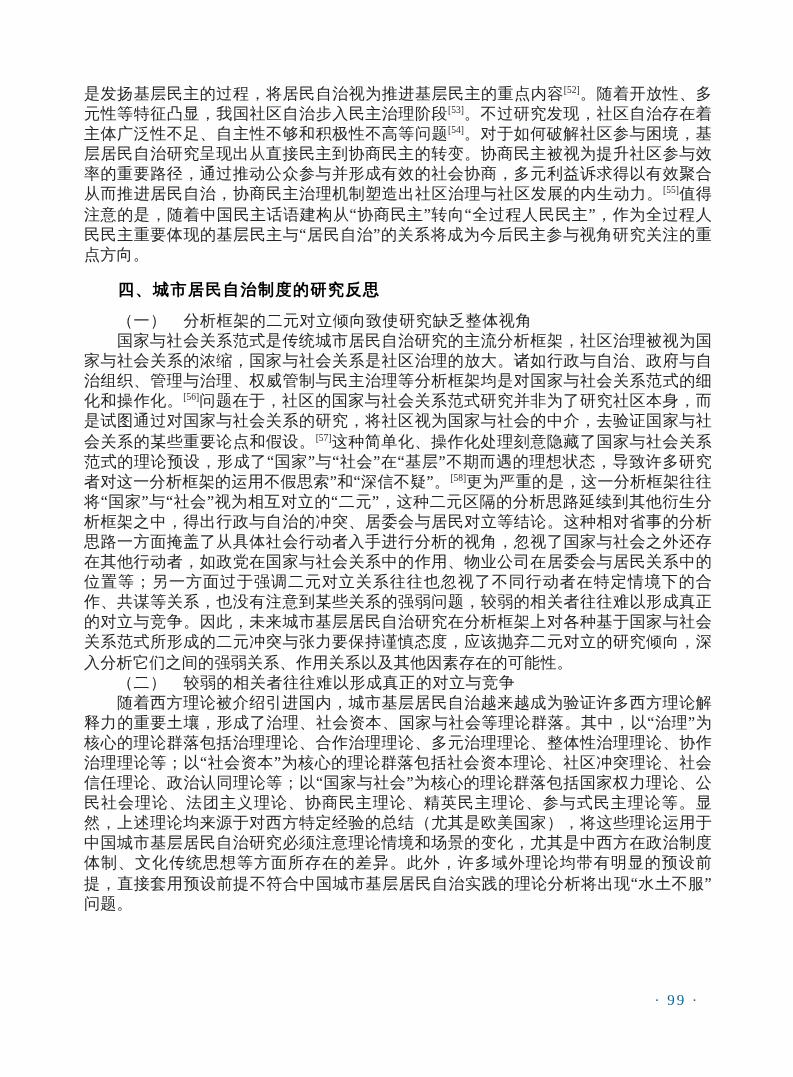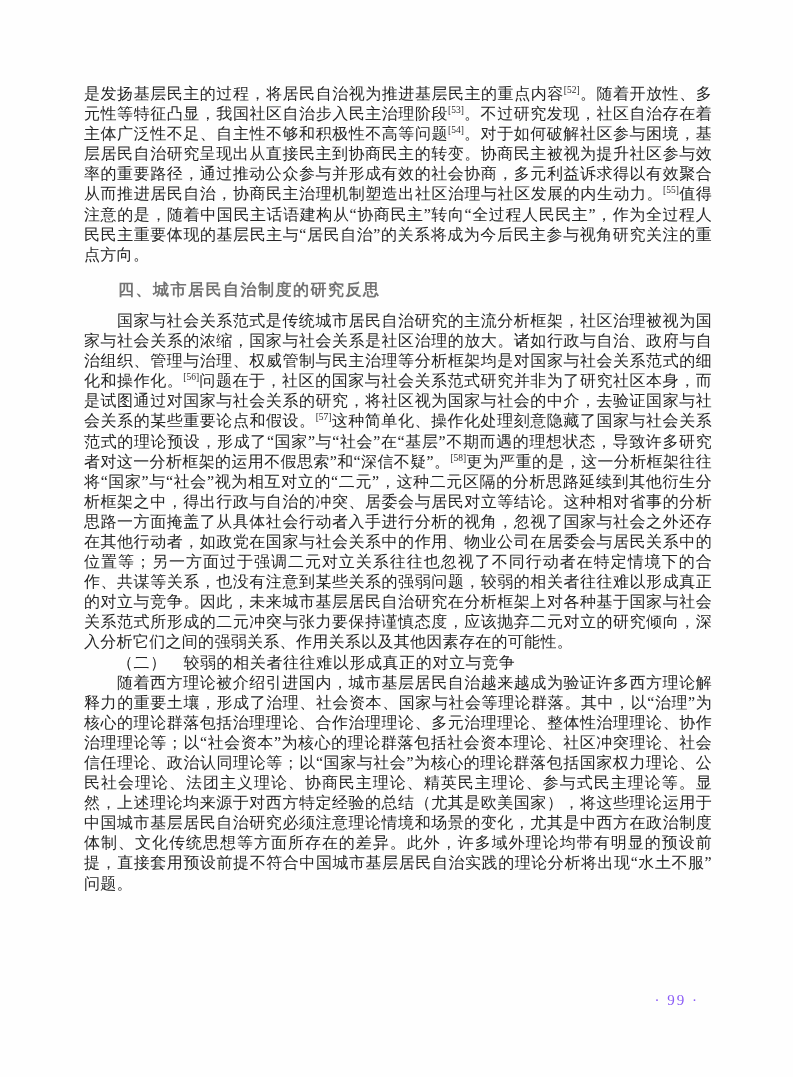--- a/index.html
+++ b/index.html
@@ -34,46 +34,47 @@
   }
   .indent {
     text-indent: 33px;
   }
   h2.heading {
     font-size: 16px;
     font-weight: 700;
     margin: 15px 0 11px 0;
     text-indent: 34px;
     letter-spacing: 1.5px;
-    color: #737373;
+    color: #000000;
   }
   .subheading {
     letter-spacing: 0.6px;
   }
   sup.ref {
     font-size: 9.5px;
     letter-spacing: 0;
     line-height: 0;
     vertical-align: 6px;
     white-space: nowrap;
   }
   .pagenum {
     position: absolute;
     top: 992px;
     right: 94px;
     font-size: 15px;
     letter-spacing: 2px;
-    color: #8b5cf6;
+    color: #0369a1;
   }
 </style>
 </head>
 <body>
 
 <div class="page">
   <main id="doc" class="textblock">
       <p class="para"><span>是发扬基层民主的过程，将居民自治视为推进基层民主的重点内容</span><sup class="ref">[52]</sup><span>。随着开放性、多元性等特征凸显，我国社区自治步入民主治理阶段</span><sup class="ref">[53]</sup><span>。不过研究发现，社区自治存在着主体广泛性不足、自主性不够和积极性不高等问题</span><sup class="ref">[54]</sup><span>。对于如何破解社区参与困境，基层居民自治研究呈现出从直接民主到协商民主的转变。协商民主被视为提升社区参与效率的重要路径，通过推动公众参与并形成有效的社会协商，多元利益诉求得以有效聚合从而推进居民自治，协商民主治理机制塑造出社区治理与社区发展的内生动力。</span><sup class="ref">[55]</sup><span>值得注意的是，随着中国民主话语建构从“协商民主”转向“全过程人民民主”，作为全过程人民民主重要体现的基层民主与“居民自治”的关系将成为今后民主参与视角研究关注的重点方向。</span></p>
       <h2 class="heading"><span>四、城市居民自治制度的研究反思</span></h2>
+      <div class="para indent subheading"><span>（一）　分析框架的二元对立倾向致使研究缺乏整体视角</span></div>
       <p class="para indent"><span>国家与社会关系范式是传统城市居民自治研究的主流分析框架，社区治理被视为国家与社会关系的浓缩，国家与社会关系是社区治理的放大。诸如行政与自治、政府与自治组织、管理与治理、权威管制与民主治理等分析框架均是对国家与社会关系范式的细化和操作化。</span><sup class="ref">[56]</sup><span>问题在于，社区的国家与社会关系范式研究并非为了研究社区本身，而是试图通过对国家与社会关系的研究，将社区视为国家与社会的中介，去验证国家与社会关系的某些重要论点和假设。</span><sup class="ref">[57]</sup><span>这种简单化、操作化处理刻意隐藏了国家与社会关系范式的理论预设，形成了“国家”与“社会”在“基层”不期而遇的理想状态，导致许多研究者对这一分析框架的运用不假思索”和“深信不疑”。</span><sup class="ref">[58]</sup><span>更为严重的是，这一分析框架往往将“国家”与“社会”视为相互对立的“二元”，这种二元区隔的分析思路延续到其他衍生分析框架之中，得出行政与自治的冲突、居委会与居民对立等结论。这种相对省事的分析思路一方面掩盖了从具体社会行动者入手进行分析的视角，忽视了国家与社会之外还存在其他行动者，如政党在国家与社会关系中的作用、物业公司在居委会与居民关系中的位置等；另一方面过于强调二元对立关系往往也忽视了不同行动者在特定情境下的合作、共谋等关系，也没有注意到某些关系的强弱问题，较弱的相关者往往难以形成真正的对立与竞争。因此，未来城市基层居民自治研究在分析框架上对各种基于国家与社会关系范式所形成的二元冲突与张力要保持谨慎态度，应该抛弃二元对立的研究倾向，深入分析它们之间的强弱关系、作用关系以及其他因素存在的可能性。</span></p>
       <div class="para indent subheading"><span>（二）　较弱的相关者往往难以形成真正的对立与竞争</span></div>
       <p class="para indent"><span>随着西方理论被介绍引进国内，城市基层居民自治越来越成为验证许多西方理论解释力的重要土壤，形成了治理、社会资本、国家与社会等理论群落。其中，以“治理”为核心的理论群落包括治理理论、合作治理理论、多元治理理论、整体性治理理论、协作治理理论等；以“社会资本”为核心的理论群落包括社会资本理论、社区冲突理论、社会信任理论、政治认同理论等；以“国家与社会”为核心的理论群落包括国家权力理论、公民社会理论、法团主义理论、协商民主理论、精英民主理论、参与式民主理论等。显然，上述理论均来源于对西方特定经验的总结（尤其是欧美国家），将这些理论运用于中国城市基层居民自治研究必须注意理论情境和场景的变化，尤其是中西方在政治制度体制、文化传统思想等方面所存在的差异。此外，许多域外理论均带有明显的预设前提，直接套用预设前提不符合中国城市基层居民自治实践的理论分析将出现“水土不服”问题。</span></p>
     </main>
   <div class="pagenum">· 99 ·</div>
 </div>
 
 </body></html>

